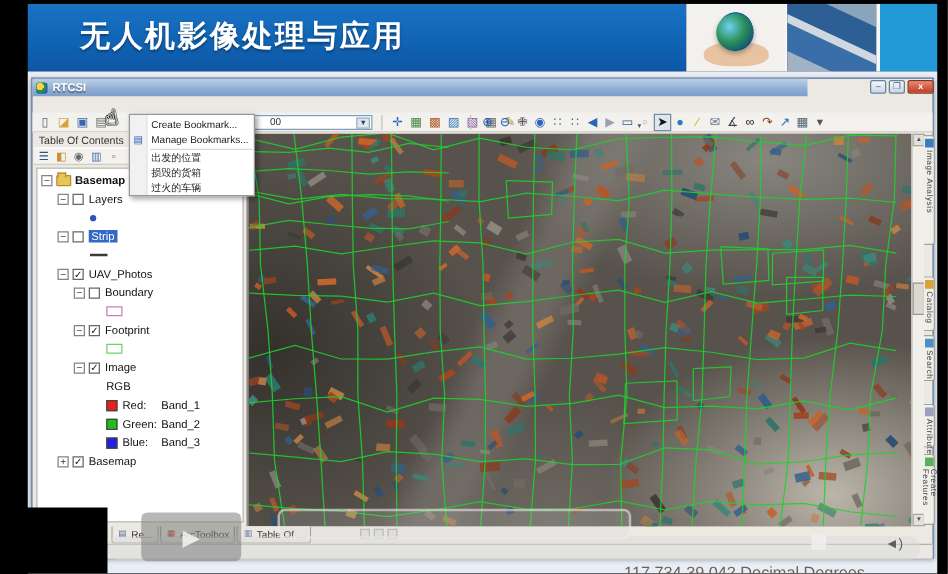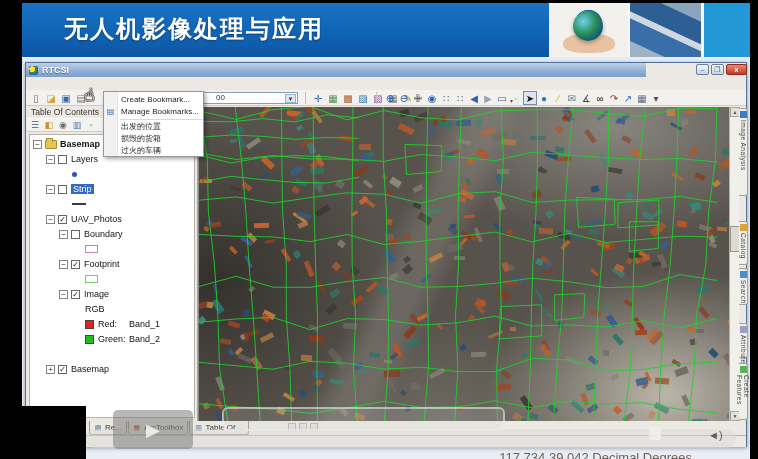--- a/index.html
+++ b/index.html
@@ -256,20 +256,25 @@
           </div>
           <div class="trow" style="top: 182px; padding-left: 42px;">
             <span class="swatch" style="background: rgb(224, 34, 34); margin-left: 13px;"></span>
             <span class="band-prefix">Red:</span>
             <span>Band_1</span>
           </div>
           <div class="trow" style="top: 197px; padding-left: 42px;">
             <span class="swatch" style="background: rgb(34, 187, 34); margin-left: 13px;"></span>
             <span class="band-prefix">Green:</span>
             <span>Band_2</span>
+          </div>
+          <div class="trow" style="top: 212px; padding-left: 42px;">
+            <span class="swatch" style="background: rgb(34, 34, 221); margin-left: 13px;"></span>
+            <span class="band-prefix">Blue:</span>
+            <span>Band_3</span>
           </div>
           <div class="trow" style="top: 227px; padding-left: 16px;">
             <span class="expander">+</span>
             <span class="chk">✓</span>
             <span class="lyr-label">Basemap</span>
           </div>
         </div>
     </div>
 
     <div class="abs" id="map">

